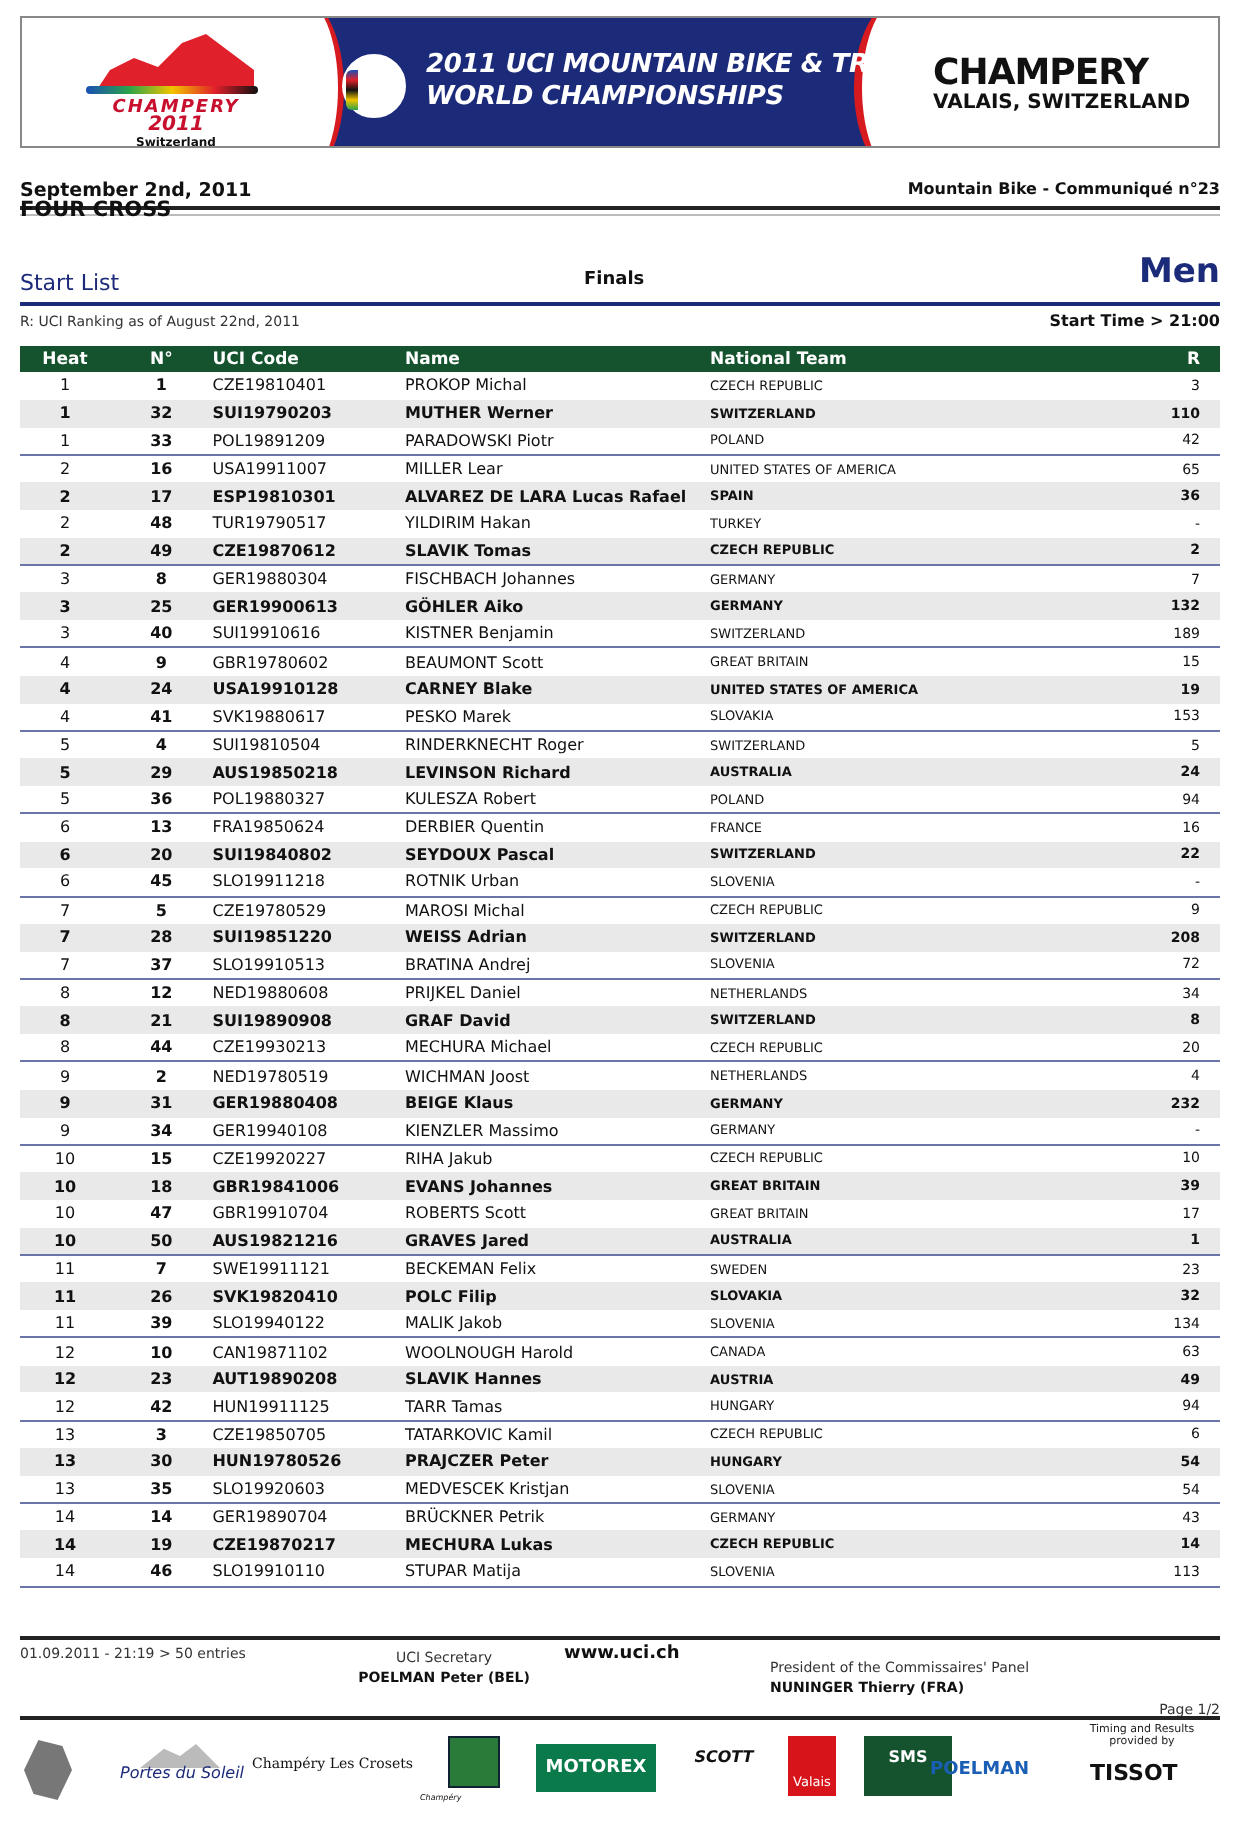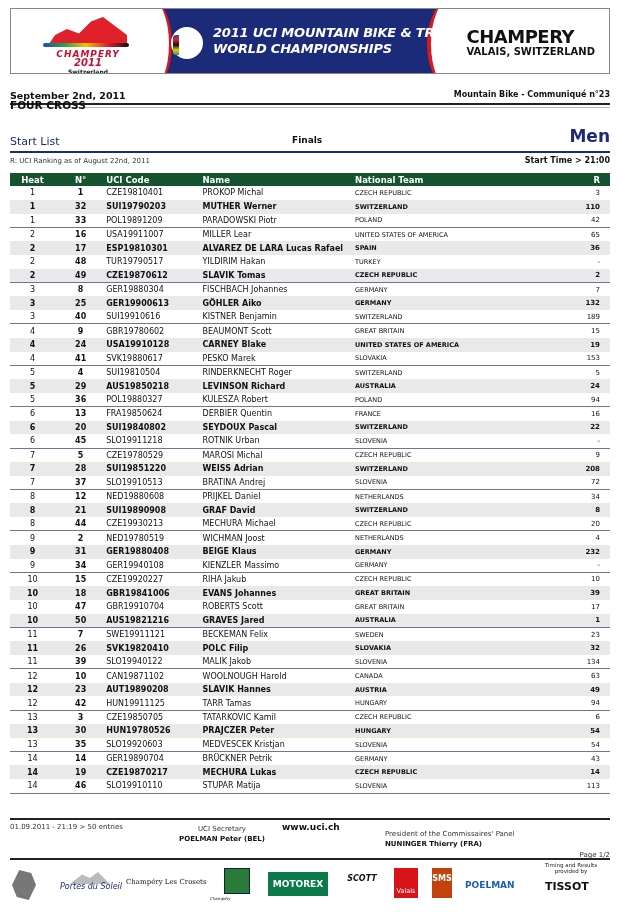--- a/index.html
+++ b/index.html
@@ -66,21 +66,21 @@
   .sp { position: absolute; top: 8px; font-size: 7px; text-align: center; }
   .sp-peugeot { left: 2px; top: 4px; width: 24px; height: 30px; background: #777; clip-path: polygon(30% 0, 80% 10%, 100% 50%, 70% 100%, 20% 90%, 0 50%); }
   .sp-portes { left: 50px; top: 16px; font-style: italic; color: #1c2a7a; font-size: 8px; }
   .sp-portes-mtn { position: absolute; left: 60px; top: 6px; width: 40px; height: 12px; background: #bbb; clip-path: polygon(0 100%, 30% 20%, 50% 50%, 70% 0, 100% 100%); }
   .sp-champery { left: 116px; top: 12px; font-family: "DejaVu Serif", serif; font-size: 7px; text-align: right; }
   .sp-commune { left: 214px; top: 2px; width: 26px; height: 26px; background: #2a7a3a; border: 1px solid #123; }
   .sp-commune-txt { left: 200px; top: 30px; font-size: 4px; font-style: italic; }
   .sp-motorex { left: 258px; top: 6px; width: 60px; height: 24px; background: #0a7a4a; color: #fff; font-weight: bold; font-size: 9px; line-height: 24px; }
   .sp-scott { left: 332px; top: 8px; width: 40px; font-weight: bold; font-style: italic; font-size: 8px; }
   .sp-valais { left: 384px; top: 2px; width: 24px; height: 30px; background: #d7141a; color: #fff; font-size: 6.5px; line-height: 46px; }
-  .sp-sms { left: 422px; top: 2px; width: 20px; height: 30px; background: #c2410c; color: #fff; font-weight: bold; font-size: 8px; line-height: 22px; }
+  .sp-sms { left: 422px; top: 2px; width: 44px; height: 30px; background: #14532d; color: #fff; font-weight: bold; font-size: 8px; line-height: 22px; }
   .sp-shimano { left: 455px; top: 14px; color: #1a5fb5; font-weight: bold; font-size: 9px; }
   .sp-timing { left: 522px; top: -4px; font-size: 5.5px; color: #222; }
   .sp-tissot { left: 535px; top: 14px; font-weight: bold; font-size: 11px; color: #111; }
 </style>
 </head>
 <body>
 
 <div class="banner">
   <div class="banner-left"></div>
   <div class="banner-right"></div>

